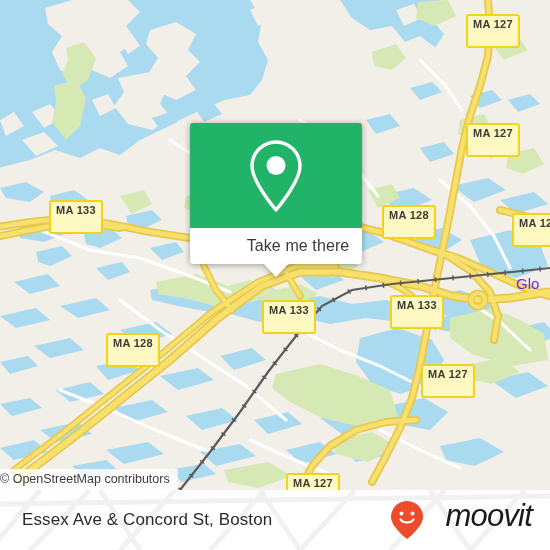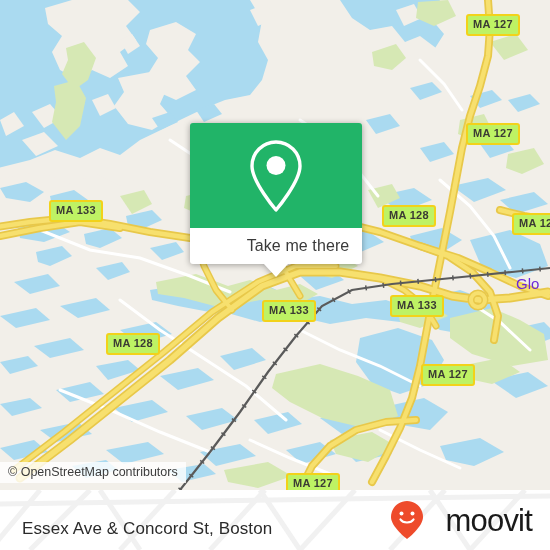--- a/index.html
+++ b/index.html
@@ -12,48 +12,48 @@
   #map { position:absolute; left:0; top:0; width:550px; height:490px; overflow:hidden;
          background:#AADAF0; }
 
   .layer { position:absolute; left:0; top:0; width:550px; height:490px; }
 
   
 
   
   .shield {
     position:absolute;
-    background:#bef264;
+    background:#fef9c3;
     border:2px solid #F2D21A;
     border-radius:3px;
     color:#3B3B34;
     font-size:11px;
     font-weight:bold;
     letter-spacing:0.3px;
     line-height:1;
-    padding:3px 5px 4px 5px;
+    padding:3px 5px 16px 5px;
     white-space:nowrap;
     font-family:"Liberation Sans", sans-serif;
   }
 
   .placename {
     position:absolute;
     color:#6d28d9;
     font-size:15px;
     font-family:"Liberation Sans", sans-serif;
     white-space:nowrap;
   }
 
   
   #attrib {
-    position:absolute; left:0; bottom:7px;
+    position:absolute; left:0; bottom:0;
     background:rgba(255,255,255,0.80);
     color:#3c3c3c;
     font-size:12.5px;
-    padding:3px 8px 4px 8px;
+    padding:3px 8px 4px 0;
     white-space:nowrap;
     font-family:"Liberation Sans", sans-serif;
   }
 
   
   #popup {
     position:absolute; left:190px; top:123px;
     width:172px;
     filter:drop-shadow(0 1px 3px rgba(0,0,0,0.35));
   }
@@ -85,25 +85,25 @@
 
   
   #footer {
     position:absolute; left:0; top:490px; width:550px; height:60px;
     background:#ffffff; overflow:hidden;
   }
   #footer-watermark { position:absolute; left:0; top:0; width:550px; height:60px; opacity:1; }
   #footer-title {
     position:absolute; left:22px; top:50%; transform:translateY(-50%);
     font-size:17px; color:#2b2b2b; letter-spacing:0.1px;
-    font-family:"Liberation Sans", sans-serif; white-space:nowrap;margin-top:9px;
+    font-family:"Liberation Sans", sans-serif; white-space:nowrap;
   }
   #brand {
     position:absolute; right:18px; top:50%; transform:translateY(-50%);
-    display:flex; align-items:center; gap:21px;
+    display:flex; align-items:flex-start; gap:21px;font-style:italic;
   }
   #brand-text {
     font-size:31px; color:#1A1A1A; letter-spacing:-0.8px;
     font-family:"Liberation Sans", sans-serif; font-weight:normal;
     line-height:1;
   }
 </style>
 </head>
 <body>
 

